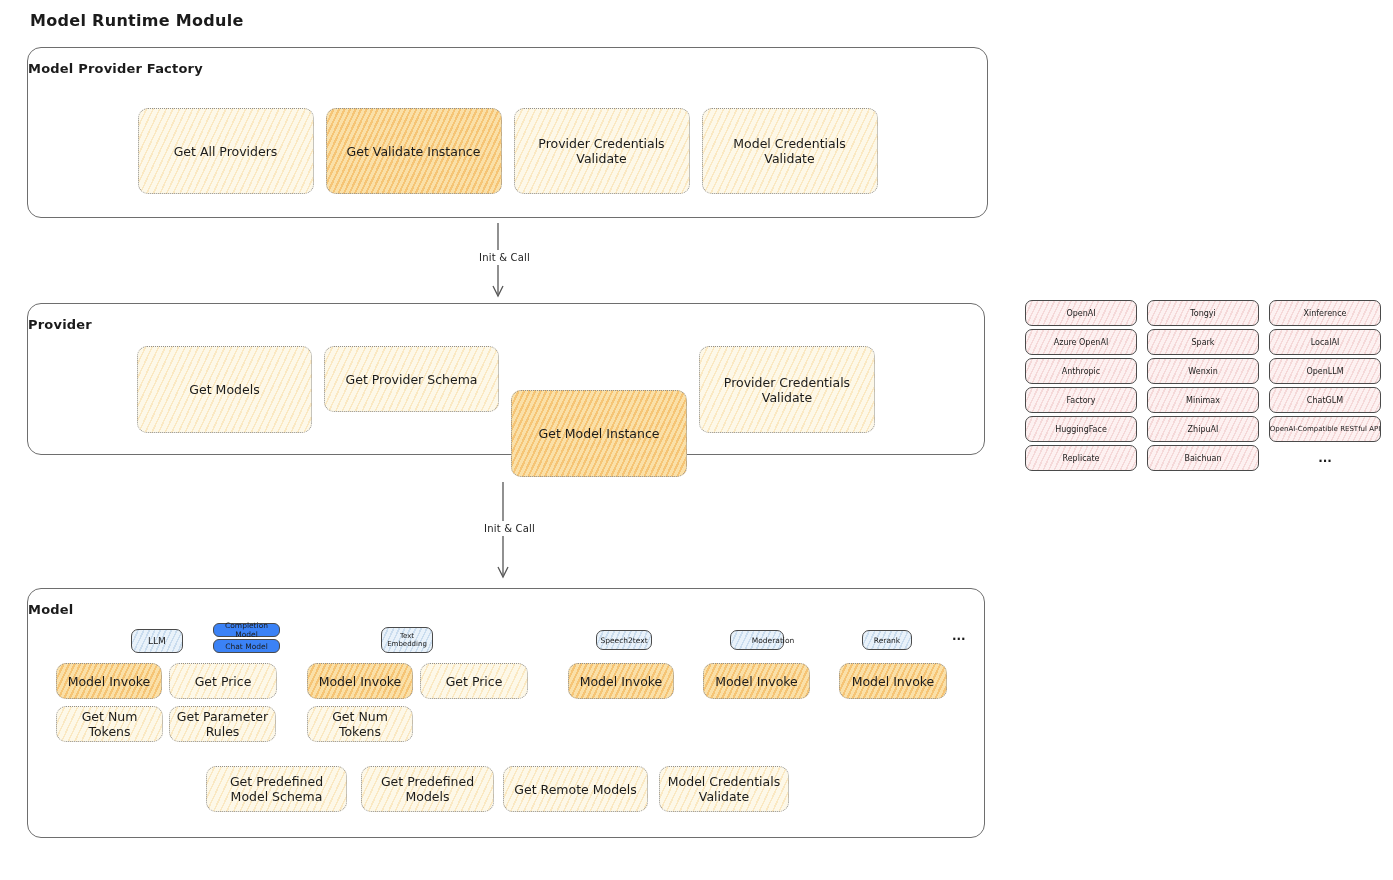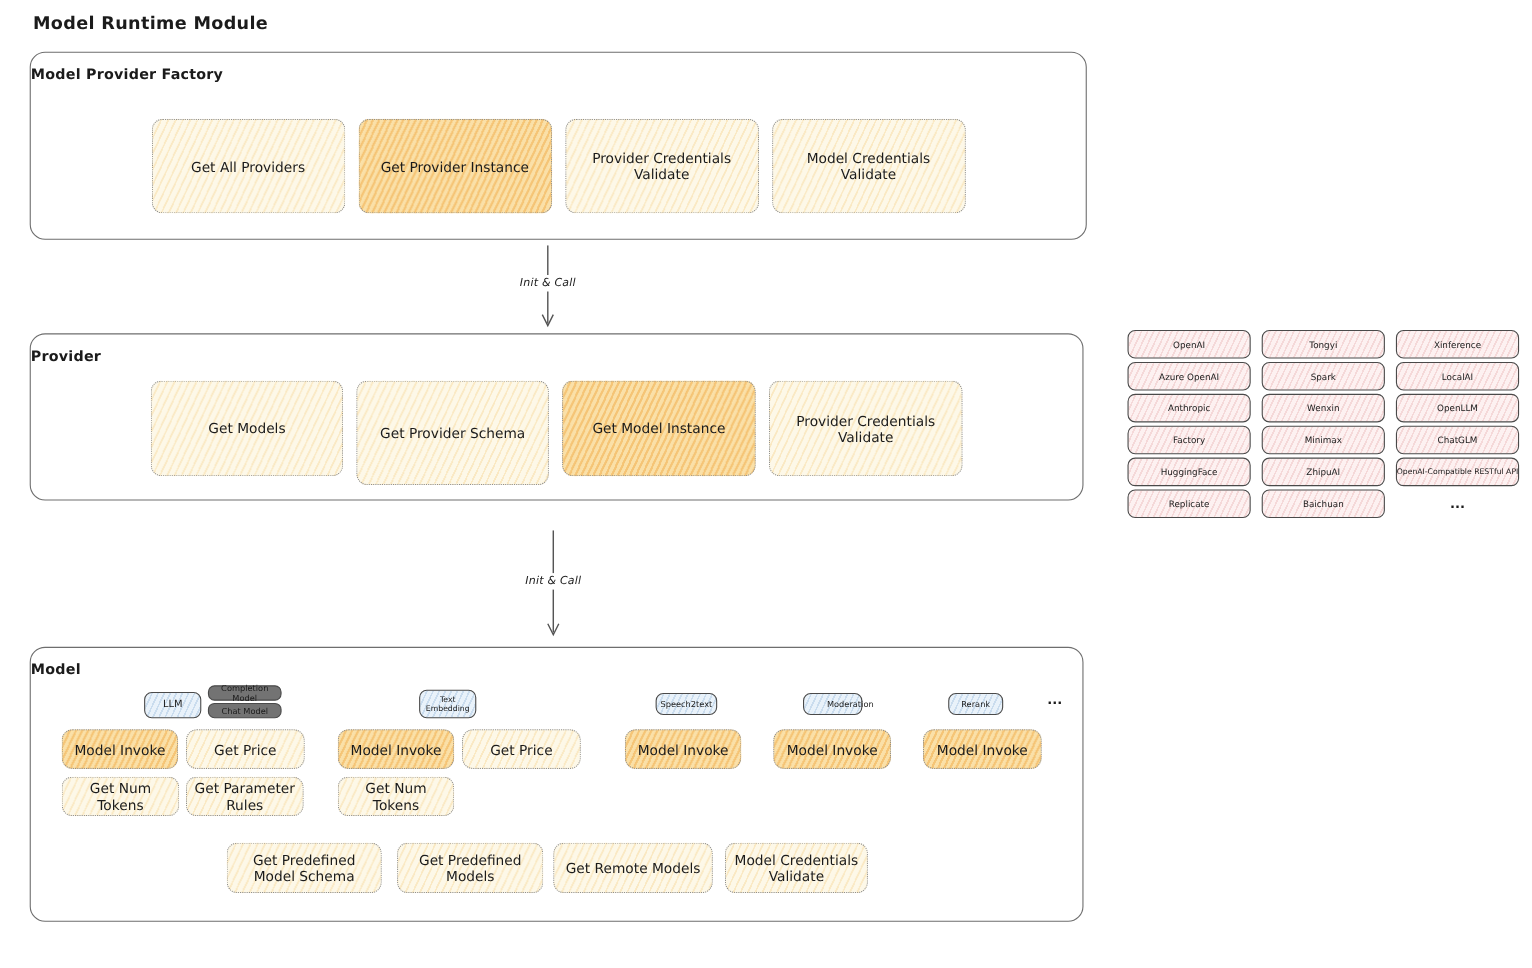--- a/index.html
+++ b/index.html
@@ -62,43 +62,43 @@
   .chip.none { border:none; background:none; font-size:12px; font-weight:700; }
   
   .tab {
     position:absolute; border:1.4px solid #4a4a4a; border-radius:7px;
     display:flex; align-items:center; justify-content:center; text-align:center;
     background-color:#e9f2fa;
     background-image:repeating-linear-gradient(115deg,
       rgba(130,170,210,.30) 0px, rgba(130,170,210,.30) 1.5px,
       transparent 1.5px, transparent 5px);
   }
-  .tab.white { background:#737373; border-radius:6px; }
+  .tab.white { background:#3b82f6; border-radius:6px;margin-left:24px; }
   .ellipsis-txt { position:absolute; font-size:12px; font-weight:700; }
   
   .arrow { position:absolute; }
   .arrow-label {
     position:absolute; background:#fff; font-size:10px; padding:2px 4px;
-    text-align:center; letter-spacing:.2px;font-style:italic;
+    text-align:right; letter-spacing:.2px;
   }
   .abs { position:absolute; }
 </style>
 </head>
 <body>
 
 <div class="page-title">Model Runtime Module</div>
 
 <div class="bigbox" style="left:27px; top:47px; width:961px; height:171px;">
   <div class="box-title">Model Provider Factory</div>
   <div class="row" style="top:60px;">
     <div class="node" style="width:176px; height:86px;">
       <span>Get All Providers</span>
       </div>
     <div class="node hl" style="width:176px; height:86px;">
-      <span>Get Provider Instance</span>
+      <span>Get Validate Instance</span>
       </div>
     <div class="node" style="width:176px; height:86px;">
       <span>Provider Credentials Validate</span>
       </div>
     <div class="node" style="width:176px; height:86px;">
       <span>Model Credentials Validate</span>
       </div>
   </div>
 </div>
 
@@ -107,24 +107,24 @@
   <path d="M5,63 L10,73 L15,63" fill="none" stroke="#555" stroke-width="1.3"></path>
 </svg>
 <div class="arrow-label" style="left:462px; top:250px; width:72px;">Init &amp; Call</div>
 
 <div class="bigbox stack" style="left:27px; top:303px; width:958px; height:152px;">
   <div class="box-title">Provider</div>
   <div class="row" style="top:42px;">
     <div class="node" style="width:175px; height:87px;">
       <span>Get Models</span>
       </div>
-    <div class="node" style="width:175px; height:95px;">
+    <div class="node" style="width:175px; height:66px;">
       <span>Get Provider Schema</span>
       </div>
-    <div class="node hl" style="width:176px; height:87px;">
+    <div class="node hl" style="width:176px; height:87px;margin-top:44px;">
       <span>Get Model Instance</span>
       </div>
     <div class="node" style="width:176px; height:87px;">
       <span>Provider Credentials Validate</span>
       </div>
   </div>
 </div>
 
 <div class="prov-grid">
   <div class="chip">OpenAI</div>

